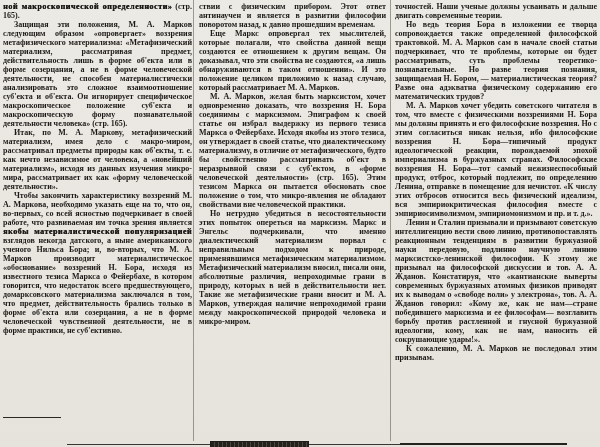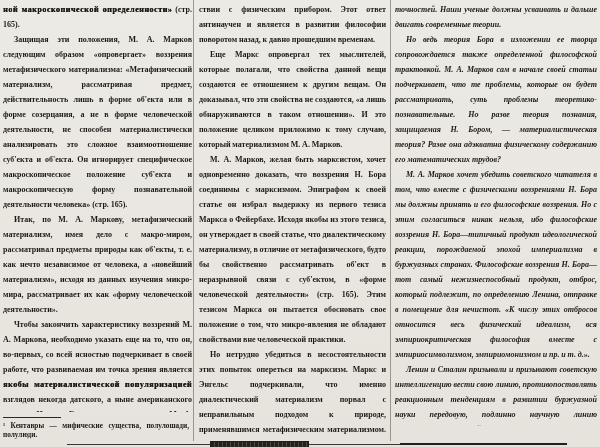--- a/index.html
+++ b/index.html
@@ -8,30 +8,30 @@
     background:#b9b6af;
     font-family:"Liberation Serif","DejaVu Serif",serif;
   }
   .page{
     position:relative;width:600px;height:447px;
     background:linear-gradient(180deg,#eceae4 0%,#e9e6e0 55%,#e6e3dc 100%);
     color:#1c1a17;
   }
   .col{
     position:absolute;top:2px;
-    font-size:8px;line-height:15px;font-weight:700;
+    font-size:8px;line-height:9px;font-weight:700;
     text-align:justify;overflow:hidden;
     letter-spacing:0px;word-spacing:-0.2px;
   }
   .col p{margin:0;padding:0;}
   .col p.ind{text-indent:11px;}
   .em{letter-spacing:.55px;text-shadow:.45px 0 0 currentColor;}
   #col-left{left:3px;width:189px;height:410px;}
   #col-middle{left:199px;width:187px;height:436px;}
-  #col-right{left:395px;width:202px;height:424px;font-style:italic;}
+  #col-right{left:395px;width:202px;height:424px;}
   .vrule{position:absolute;top:0;bottom:6px;width:1px;background:rgba(90,85,75,.55);}
   #vrule-left{left:193px;}
   #vrule-right{left:390px;}
   .footnote-sep{position:absolute;left:3px;top:417px;width:58px;height:1px;background:#2a2823;}
   .footnote{
     position:absolute;left:3px;top:421px;width:186px;
     font-size:7.3px;line-height:9px;font-weight:700;text-align:justify;
   }
   .orn-thin{position:absolute;left:67px;top:444px;width:381px;height:1px;background:#3a3732;}
   .orn-block{
@@ -50,34 +50,34 @@
       <p class=""><span class="em">ной макроскопической определенности»</span><span> (стр. 165).</span></p>
       <p class="ind"><span>Защищая эти положения, М. А. Марков следующим образом «опровергает» воззрения метафизического материализма: «Метафизический материализм, рассматривая предмет, действительность лишь в форме об'екта или в форме созерцания, а не в форме человеческой деятельности, не способен материалистически анализировать это сложное взаимоотношение суб'екта и об'екта. Он игнорирует специфическое макроскопическое положение суб'екта и макроскопическую форму познавательной деятельности человека» (стр. 165).</span></p>
       <p class="ind"><span>Итак, по М. А. Маркову, метафизический материализм, имея дело с макро-миром, рассматривал предметы природы как об'екты, т. е. как нечто независимое от человека, а «новейший материализм», исходя из данных изучения микро-мира, рассматривает их как «форму человеческой деятельности».</span></p>
       <p class="ind"><span>Чтобы закончить характеристику воззрений М. А. Маркова, необходимо указать еще на то, что он, во-первых, со всей ясностью подчеркивает в своей работе, что развиваемая им точка зрения является </span><span class="em">якобы материалистической популяризацией</span><span> взглядов некогда датского, а ныне американского ученого Нильса Бора; и, во-вторых, что М. А. Марков производит материалистическое «обоснование» воззрений Н. Бора, исходя из известного тезиса Маркса о Фейербахе, в котором говорится, что недостаток всего предшествующего, домарксовского материализма заключался в том, что предмет, действительность брались только в форме об'екта или созерцания, а не в форме человеческой чувственной деятельности, не в форме практики, не суб'ективно.</span></p>
     </div>
 
   <div class="vrule" id="vrule-left"></div>
 
   <div class="col" id="col-middle">
       <p class=""><span>ствии с физическим прибором. Этот ответ антинаучен и является в развитии философии поворотом назад, к давно прошедшим временам.</span></p>
-      <p class="ind"><span>Еще Маркс опровергал тех мыслителей, которые полагали, что свойства данной вещи создаются ее отношением к другим вещам. Он доказывал, что эти свойства не создаются, «а лишь обнаруживаются в таком отношении». И это положение целиком приложимо к тому случаю, который материализмом М. А. Марков.</span></p>
+      <p class="ind"><span>Еще Маркс опровергал тех мыслителей, которые полагали, что свойства данной вещи создаются ее отношением к другим вещам. Он доказывал, что эти свойства не создаются, «а лишь обнаруживаются в таком отношении». И это положение целиком приложимо к назад случаю, который рассматривает М. А. Марков.</span></p>
       <p class="ind"><span>М. А. Марков, желая быть марксистом, хочет одновременно доказать, что воззрения Н. Бора соединимы с марксизмом. Эпиграфом к своей статье он избрал выдержку из первого тезиса Маркса о Фейербахе. Исходя якобы из этого тезиса, он утверждает в своей статье, что диалектическому материализму, в отличие от метафизического, будто бы свойственно рассматривать об'ект в неразрывной связи с суб'ектом, в «форме человеческой деятельности» (стр. 165). Этим тезисом Маркса он пытается обосновать свое положение о том, что микро-явления не обладают свойствами вне человеческой практики.</span></p>
       <p class="ind"><span>Но нетрудно убедиться в несостоятельности этих попыток опереться на марксизм. Маркс и Энгельс подчеркивали, что именно диалектический материализм порвал с неправильным подходом к природе, применявшимся метафизическим материализмом. Метафизический материализм вносил, писали они, абсолютные различия, непроходимые грани в природу, которых в ней в действительности нет. Такие же метафизические грани вносит и М. А. Марков, утверждая наличие непроходимой грани между макроскопической природой человека и микро-миром.</span></p>
     </div>
 
   <div class="vrule" id="vrule-right"></div>
 
   <div class="col" id="col-right">
       <p class=""><span>точностей. Наши ученые должны усваивать и дальше двигать современные теории.</span></p>
       <p class="ind"><span>Но ведь теория Бора в изложении ее творца сопровождается также определенной философской трактовкой. М. А. Марков сам в начале своей статьи подчеркивает, что те проблемы, которые он будет рассматривать, суть проблемы теоретико-познавательные. Но разве теория познания, защищаемая Н. Бором, — материалистическая теория? Разве она адэкватна физическому содержанию его математических трудов?</span></p>
       <p class="ind"><span>М. А. Марков хочет убедить советского читателя в том, что вместе с физическими воззрениями Н. Бора мы должны принять и его философские воззрения. Но с этим согласиться никак нельзя, ибо философские воззрения Н. Бора—типичный продукт идеологической реакции, порождаемой эпохой империализма в буржуазных странах. Философские воззрения Н. Бора—тот самый нежизнеспособный продукт, отброс, который подлежит, по определению Ленина, отправке в помещение для нечистот. «К числу этих отбросов относится весь физический идеализм, вся эмпириокритическая философия вместе с эмпириосимволизмом, эмпириомонизмом и пр. и т. д.».</span></p>
       <p class="ind"><span>Ленин и Сталин призывали и призывают советскую интеллигенцию вести свою линию, противопоставлять реакционным тенденциям в развитии буржуазной науки передовую, подлинно научную линию марксистско-ленинской философии. К этому же призывал на философской дискуссии и тов. А. А. Жданов. Констатируя, что «кантианские выверты современных буржуазных атомных физиков приводят их к выводам о «свободе воли» у электрона», тов. А. А. Жданов говорил: «Кому же, как не нам—стране победившего марксизма и ее философам— возглавить борьбу против растленной и гнусной буржуазной идеологии, кому, как не нам, наносить ей сокрушающие удары!».</span></p>
+      <p class="ind"><span>К сожалению, М. А. Марков не последовал этим призывам.</span></p>
     </div>
 
   <div class="footnote-sep"></div>
-  <div class="footnote">¹ Кентавры — мифические существа, полулошади, полулюди.</div>
 
   <div class="orn-thin"></div>
   <div class="orn-block"></div>
   <div class="orn-right"></div>
 
 </div>
 
 </body></html>

